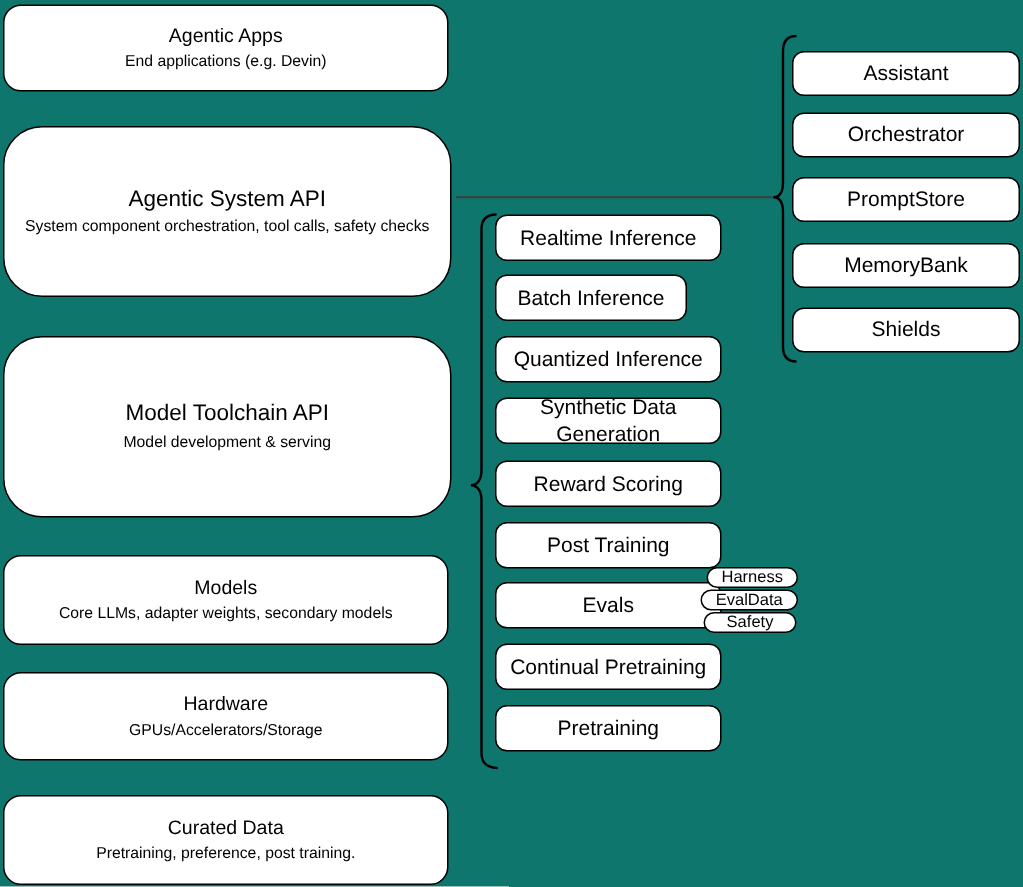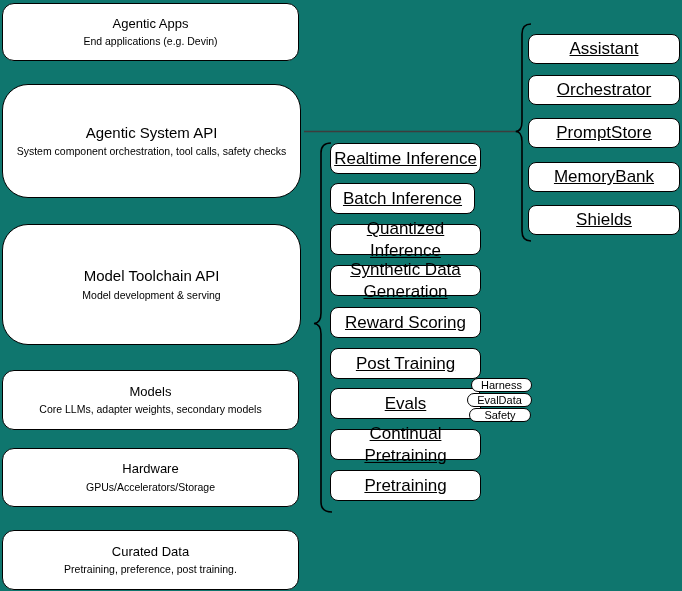--- a/index.html
+++ b/index.html
@@ -34,21 +34,21 @@
     justify-content: center;
     text-align: center;
     line-height: 1.25;
   }
   .rounded-lg { border-radius: 26px; }
   .rounded-md { border-radius: 12px; }
   .rounded-sm { border-radius: 8px; }
   .title-sm { font-size: 13px; }
   .title-lg { font-size: 15px; }
   .subtitle { font-size: 10.5px; margin-top: 3px; }
-  .label { font-size: 17px; text-decoration: underline; }
+  .label { font-size: 14px; }
   .chip {
     position: absolute;
     box-sizing: border-box;
     background: #ffffff;
     border: 1.4px solid #000000;
     border-radius: 8px;
     font-size: 11px;
     display: flex;
     align-items: center;
     justify-content: center;
@@ -93,21 +93,21 @@
   </div>
 
   <div class="box rounded-md" style="left:2px; top:530px; width:297px; height:60px;">
     <div class="title-sm">Curated Data</div>
     <div class="subtitle">Pretraining, preference, post training.</div>
   </div>
 
   <div class="box rounded-sm" style="left:330px; top:143px; width:151px; height:31px;">
     <div class="label">Realtime Inference</div>
   </div>
-  <div class="box rounded-sm" style="left:330px; top:183px; width:145px; height:31px;">
+  <div class="box rounded-sm" style="left:330px; top:183px; width:128px; height:31px;">
     <div class="label">Batch Inference</div>
   </div>
   <div class="box rounded-sm" style="left:330px; top:224px; width:151px; height:31px;">
     <div class="label">Quantized Inference</div>
   </div>
   <div class="box rounded-sm" style="left:330px; top:265px; width:151px; height:31px;">
     <div class="label">Synthetic Data Generation</div>
   </div>
   <div class="box rounded-sm" style="left:330px; top:307px; width:151px; height:31px;">
     <div class="label">Reward Scoring</div>

